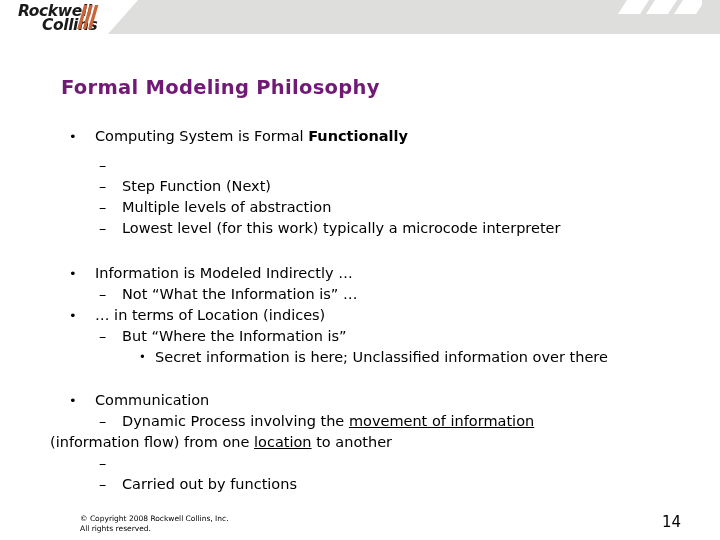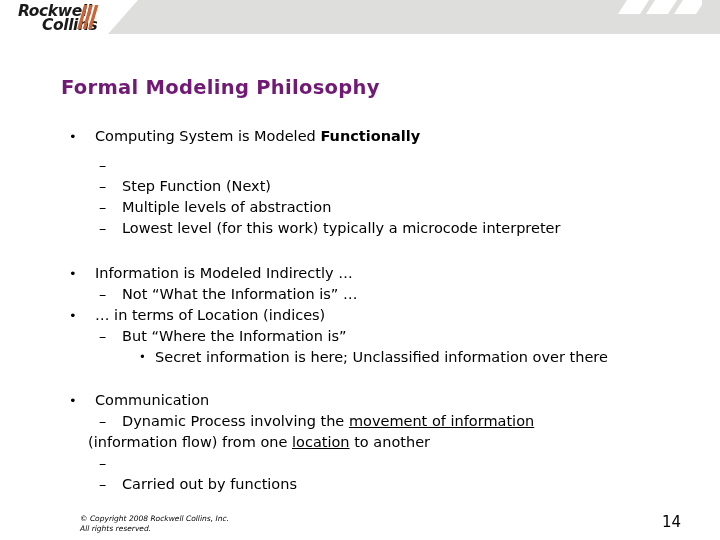--- a/index.html
+++ b/index.html
@@ -149,36 +149,36 @@
   .lvl3 { padding-left: 155px; }
   .lvl3 .bullet {
     position: absolute;
     left: 139px;
     top: 0;
     width: 10px;
     font-size: 11.5px;
   }
 
   
-  .cont { padding-left: 88px; }
+  .cont { padding-left: 50px; }
 
   .bold { font-weight: bold; }
   .underline { text-decoration: underline; }
 
   
   .footer-copy {
     position: absolute;
     left: 80px;
     top: 514px;
     font-size: 7.5px;
     line-height: 10px;
     color: #000000;
     font-family: "DejaVu Sans", "Liberation Sans", sans-serif;
   }
-  .footer-copy div { white-space: nowrap; font-style: italic; }
+  .footer-copy div { white-space: nowrap; }
 
   .footer-page {
     position: absolute;
     left: 662px;
     top: 513px;
     font-size: 15px;
     color: #000000;
   }
 </style>
 </head>
@@ -208,21 +208,21 @@
     </g>
   </svg>
 </div>
 
 <div class="slide-title">Formal Modeling Philosophy</div>
 
 <div class="content">
 
   <div class="line lvl1">
     <span class="bullet">•</span>
-    <span>Computing System is Modeled </span><span class="bold">Functionally</span>
+    <span>Computing System is Formal </span><span class="bold">Functionally</span>
   </div>
 
   <div class="line lvl2 gap-sm">
     <span class="bullet">–</span>
   </div>
   <div class="line lvl2">
     <span class="bullet">–</span>
     <span>Step Function (Next)</span>
   </div>
   <div class="line lvl2">

